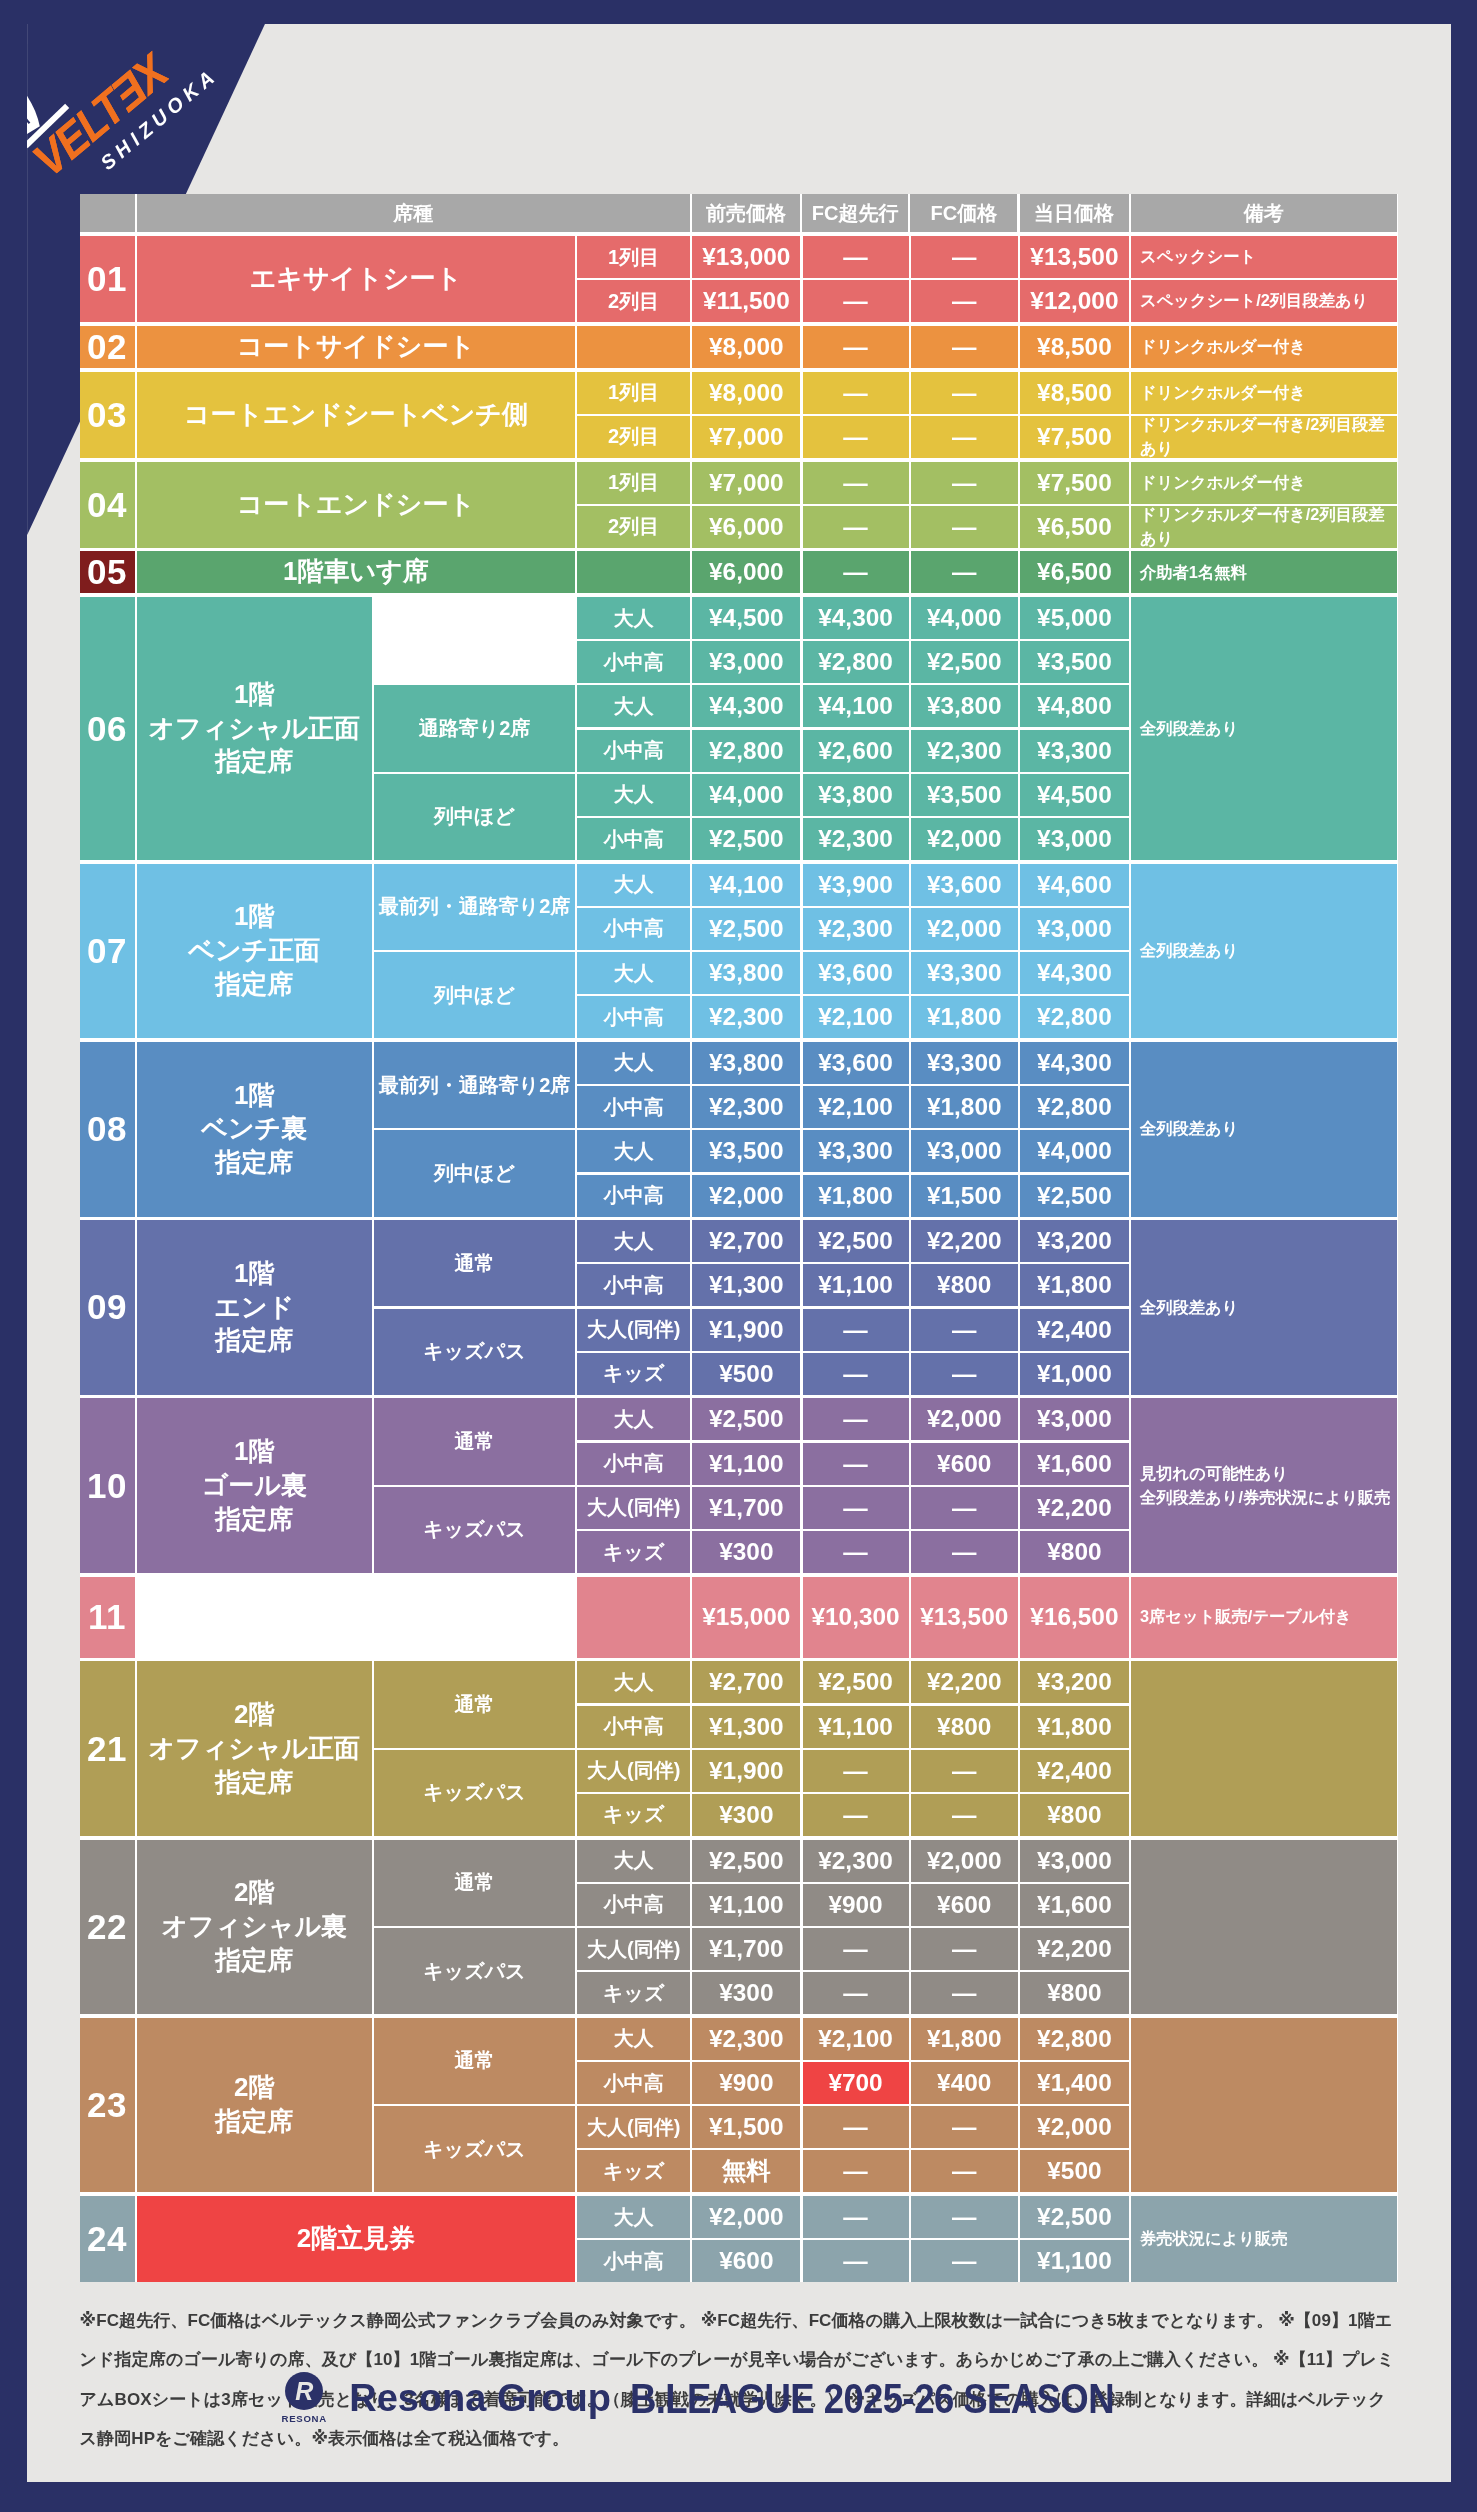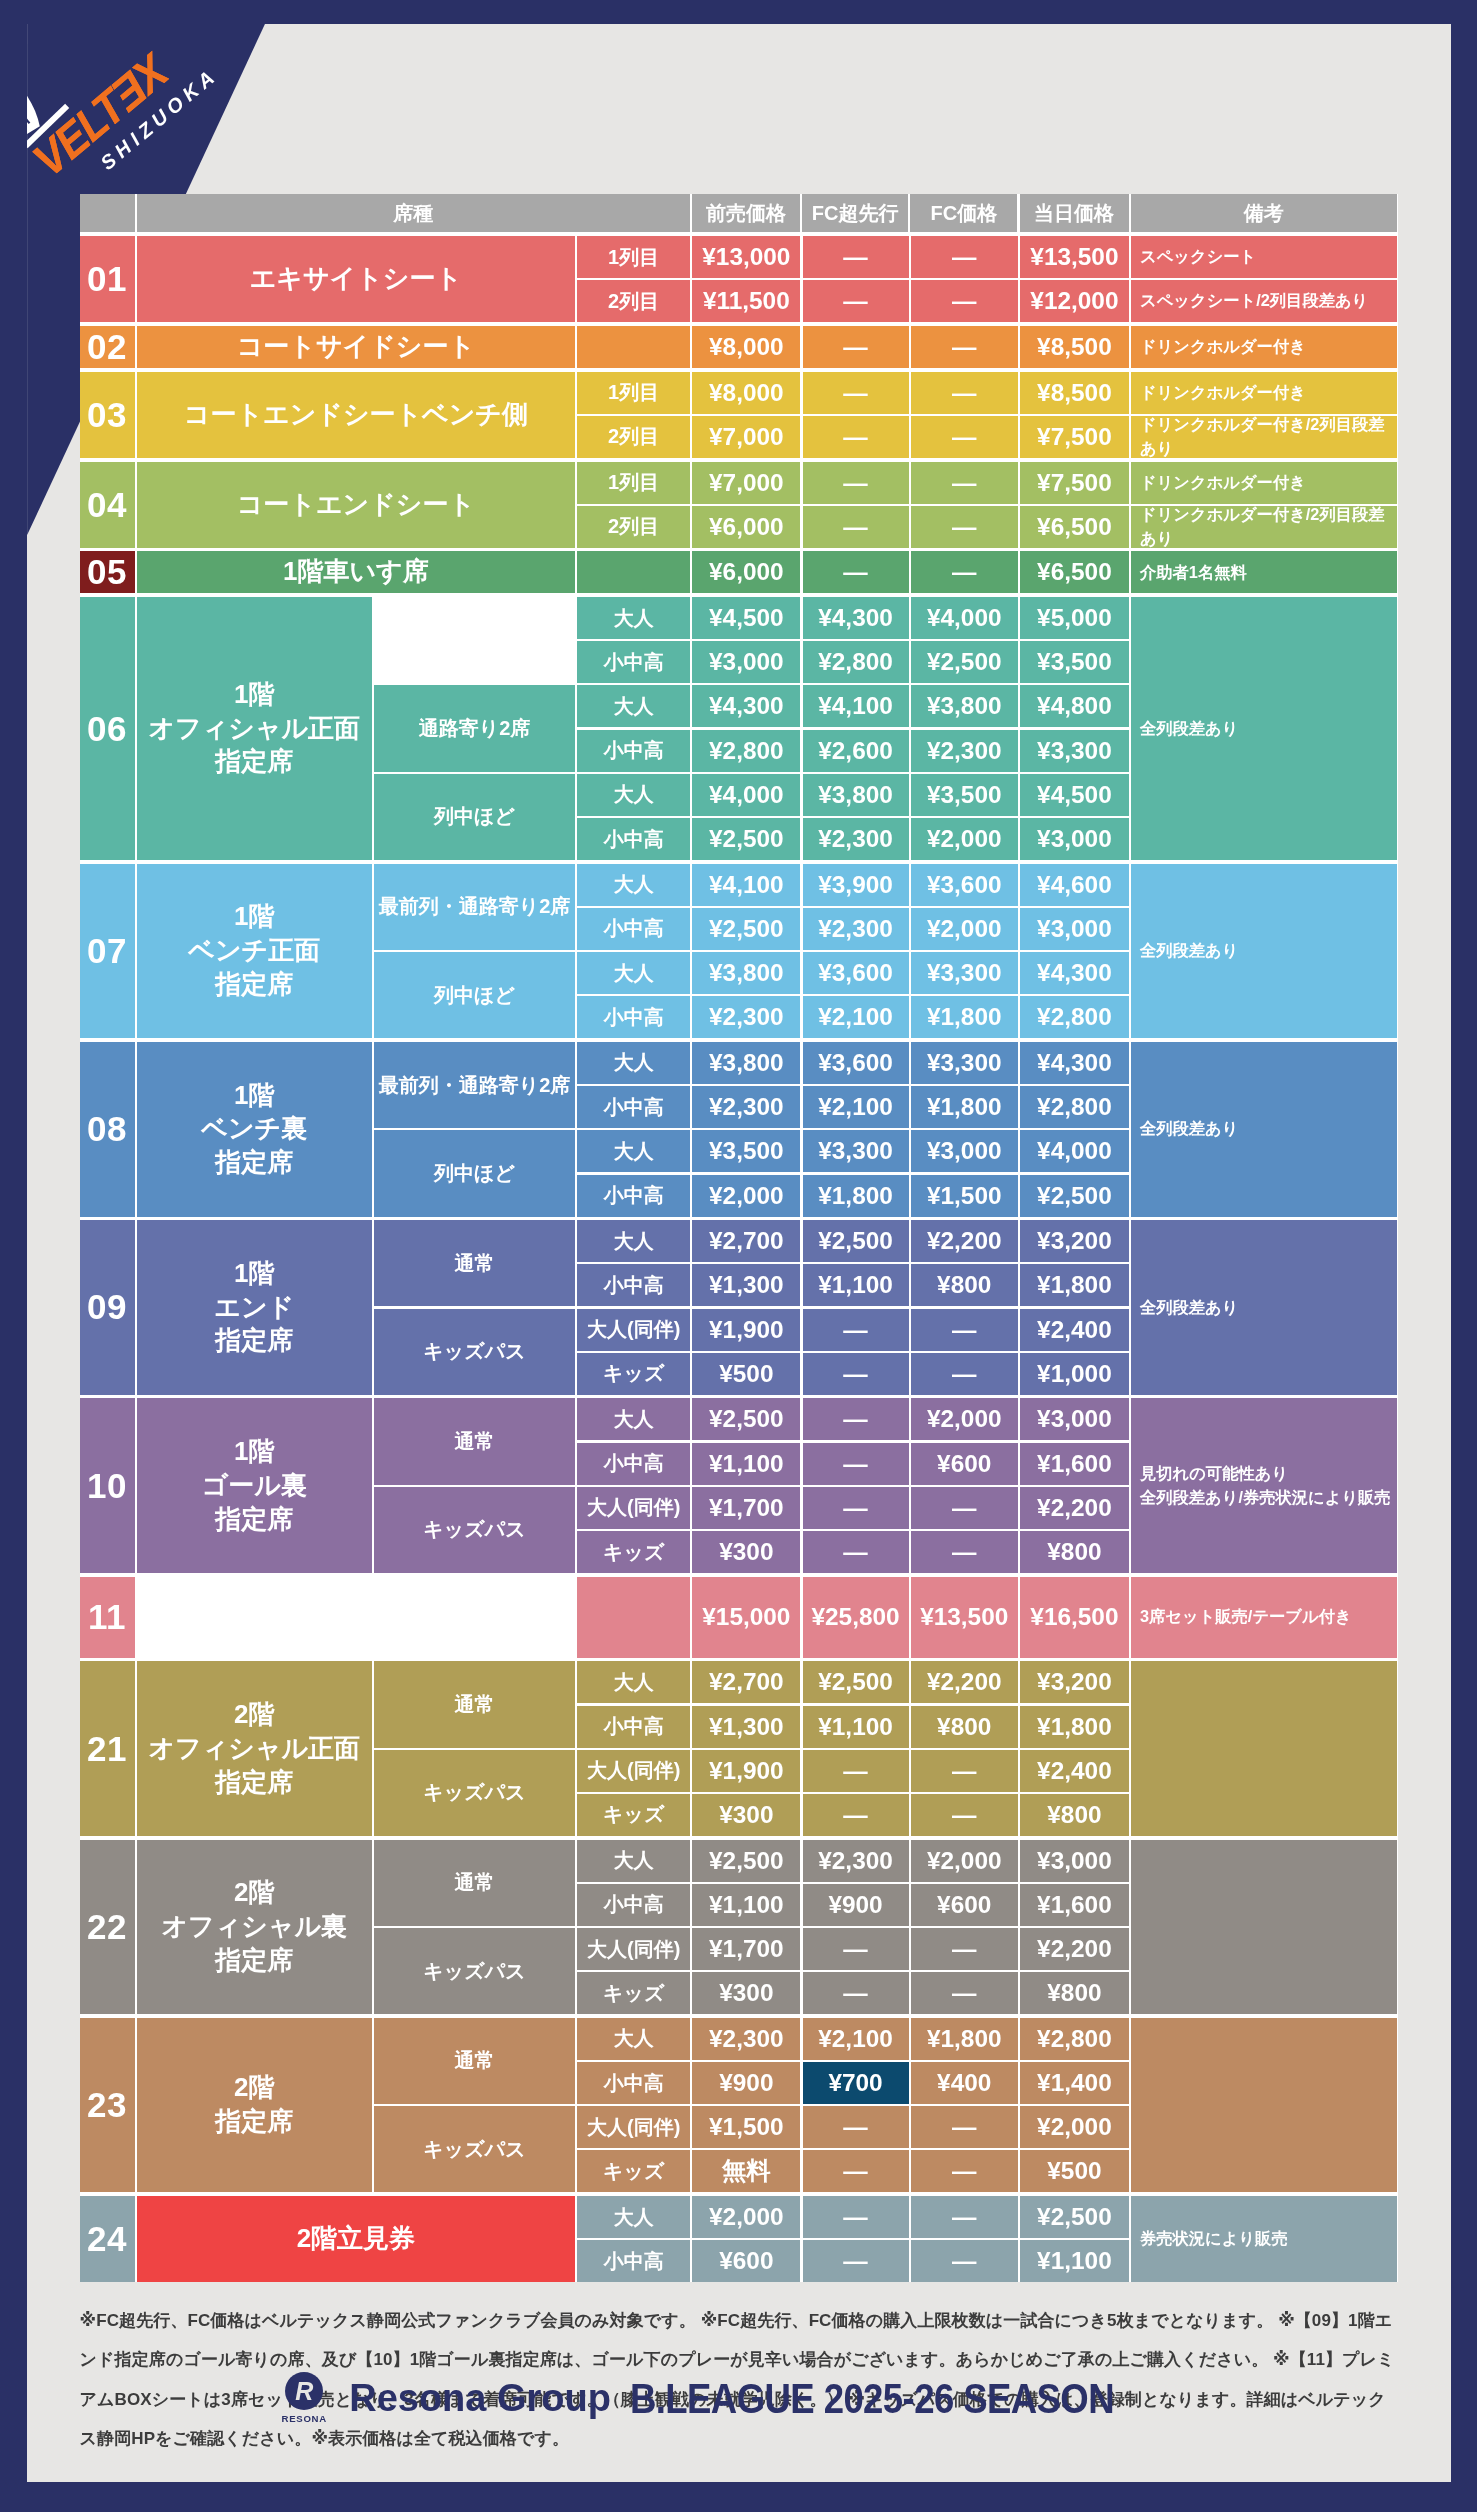--- a/index.html
+++ b/index.html
@@ -338,21 +338,21 @@
           <div class="cell c-price" style="grid-area: 4 / 6; background: rgb(139, 111, 160);">—</div>
           <div class="cell c-price" style="grid-area: 4 / 7; background: rgb(139, 111, 160);">—</div>
           <div class="cell c-price" style="grid-area: 4 / 8; background: rgb(139, 111, 160);">¥800</div>
           <div class="cell c-remark" style="grid-area: 1 / 9 / span 4; background: rgb(139, 111, 160);">見切れの可能性あり
 全列段差あり/券売状況により販売</div>
         </div>
         <div class="t-block" style="grid-template-columns: 55px 235px 201px 113px 108px 106px 107px 109px 266px; grid-auto-rows: 81px;">
           <div class="cell c-num" style="grid-area: 1 / 1 / span 1; background: rgb(225, 132, 142);">11</div>
           <div class="cell c-age" style="grid-area: 1 / 4; background: rgb(225, 132, 142);"></div>
           <div class="cell c-price" style="grid-area: 1 / 5; background: rgb(225, 132, 142);">¥15,000</div>
-          <div class="cell c-price" style="grid-area: 1 / 6; background: rgb(225, 132, 142);">¥25,800</div>
+          <div class="cell c-price" style="grid-area: 1 / 6; background: rgb(225, 132, 142);">¥10,300</div>
           <div class="cell c-price" style="grid-area: 1 / 7; background: rgb(225, 132, 142);">¥13,500</div>
           <div class="cell c-price" style="grid-area: 1 / 8; background: rgb(225, 132, 142);">¥16,500</div>
           <div class="cell c-remark" style="grid-area: 1 / 9; background: rgb(225, 132, 142);">3席セット販売/テーブル付き</div>
         </div>
         <div class="t-block" style="grid-template-columns: 55px 235px 201px 113px 108px 106px 107px 109px 266px; grid-auto-rows: 42px;">
           <div class="cell c-num" style="grid-area: 1 / 1 / span 4; background: rgb(176, 158, 86);">21</div>
           <div class="cell c-name" style="grid-area: 1 / 2 / span 4; background: rgb(176, 158, 86);">2階
 オフィシャル正面
 指定席</div>
           <div class="cell c-cat" style="grid-area: 1 / 3 / span 2; background: rgb(176, 158, 86);">通常</div>
@@ -413,21 +413,21 @@
           <div class="cell c-name" style="grid-area: 1 / 2 / span 4; background: rgb(189, 138, 98);">2階
 指定席</div>
           <div class="cell c-cat" style="grid-area: 1 / 3 / span 2; background: rgb(189, 138, 98);">通常</div>
           <div class="cell c-age" style="grid-area: 1 / 4; background: rgb(189, 138, 98);">大人</div>
           <div class="cell c-price" style="grid-area: 1 / 5; background: rgb(189, 138, 98);">¥2,300</div>
           <div class="cell c-price" style="grid-area: 1 / 6; background: rgb(189, 138, 98);">¥2,100</div>
           <div class="cell c-price" style="grid-area: 1 / 7; background: rgb(189, 138, 98);">¥1,800</div>
           <div class="cell c-price" style="grid-area: 1 / 8; background: rgb(189, 138, 98);">¥2,800</div>
           <div class="cell c-age" style="grid-area: 2 / 4; background: rgb(189, 138, 98);">小中高</div>
           <div class="cell c-price" style="grid-area: 2 / 5; background: rgb(189, 138, 98);">¥900</div>
-          <div class="cell c-price" style="grid-area: 2 / 6; background: #0c4a6e;">¥700</div>
+          <div class="cell c-price" style="grid-area: 2 / 6; background: #ef4444;">¥700</div>
           <div class="cell c-price" style="grid-area: 2 / 7; background: rgb(189, 138, 98);">¥400</div>
           <div class="cell c-price" style="grid-area: 2 / 8; background: rgb(189, 138, 98);">¥1,400</div>
           <div class="cell c-cat" style="grid-area: 3 / 3 / span 2; background: rgb(189, 138, 98);">キッズパス</div>
           <div class="cell c-age" style="grid-area: 3 / 4; background: rgb(189, 138, 98);">大人(同伴)</div>
           <div class="cell c-price" style="grid-area: 3 / 5; background: rgb(189, 138, 98);">¥1,500</div>
           <div class="cell c-price" style="grid-area: 3 / 6; background: rgb(189, 138, 98);">—</div>
           <div class="cell c-price" style="grid-area: 3 / 7; background: rgb(189, 138, 98);">—</div>
           <div class="cell c-price" style="grid-area: 3 / 8; background: rgb(189, 138, 98);">¥2,000</div>
           <div class="cell c-age" style="grid-area: 4 / 4; background: rgb(189, 138, 98);">キッズ</div>
           <div class="cell c-price" style="grid-area: 4 / 5; background: rgb(189, 138, 98);">無料</div>

